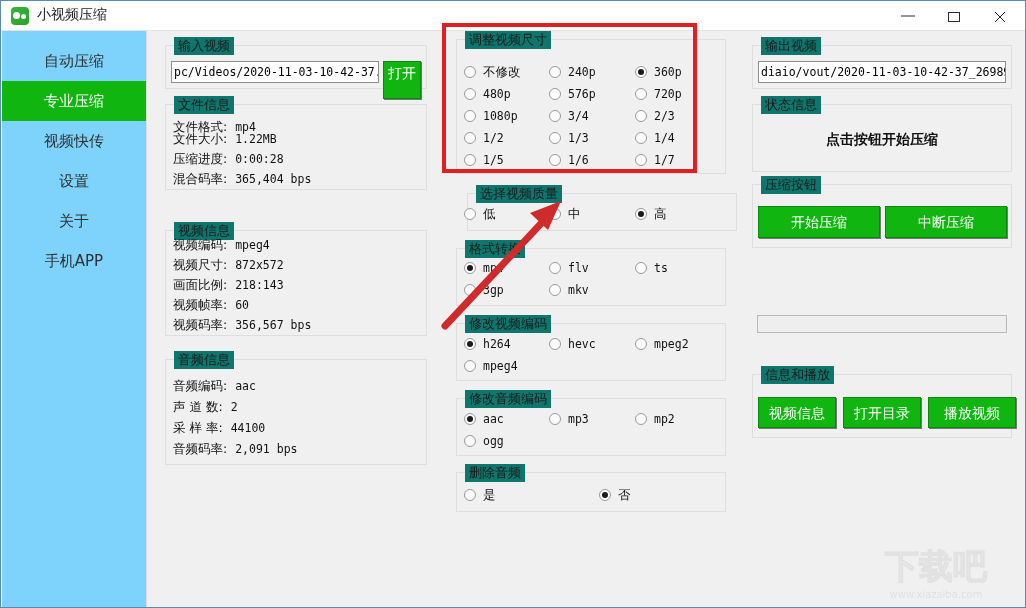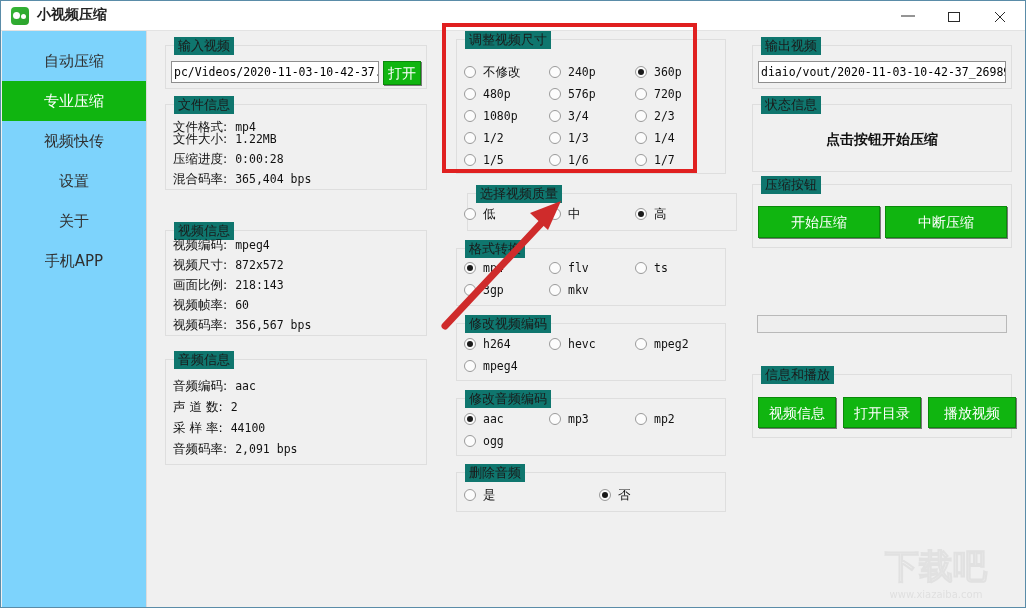--- a/index.html
+++ b/index.html
@@ -7,21 +7,21 @@
     width:1026px;height:608px;overflow:hidden;
     font-family:"DejaVu Sans","Liberation Sans",sans-serif;
     background:#f0f0f0;
     -webkit-font-smoothing:none;
   }
   .app{position:relative;width:1026px;height:608px;background:#f0f0f0;
        border:1px solid #5a8ca8;box-sizing:border-box;overflow:hidden;}
 
   
   .titlebar{position:absolute;left:0;top:0;width:1024px;height:30px;background:#ffffff;
-            border-bottom:1px solid #e3e3e3;box-sizing:border-box;font-weight:bold;}
+            border-bottom:1px solid #e3e3e3;box-sizing:border-box;}
   .title-ico{position:absolute;left:10px;top:6px;width:18px;height:18px;border-radius:4px;
              background:linear-gradient(135deg,#35b536 0%,#2ba32c 100%);}
   .title-ico .d1,.title-ico .d2{position:absolute;border-radius:50%;background:#ffffff;}
   .title-ico .d1{width:7px;height:7px;left:2px;top:5px;}
   .title-ico .d2{width:5px;height:5px;left:10px;top:7px;}
   .title-txt{position:absolute;left:36px;top:5px;font-size:14px;color:#222;
              font-family:"DejaVu Sans","Liberation Sans",sans-serif;}
   .wbtn{position:absolute;top:0;width:46px;height:29px;cursor:default;}
   .wbtn svg{position:absolute;left:15px;top:10px;}
   .wbtn.min{right:94px;}
@@ -120,21 +120,21 @@
     <div class="side-item"><span>视频快传</span></div>
     <div class="side-item"><span>设置</span></div>
     <div class="side-item"><span>关于</span></div>
     <div class="side-item"><span>手机APP</span></div>
   </div>
 
   <div class="gb" style="left:164px;top:44px;width:262px;height:44px;">
     <div class="gb-legend">输入视频</div>
   </div>
   <div class="tinput" style="left:170px;top:60px;width:208px;">pc/Videos/2020-11-03-10-42-37.mp4</div>
-  <div class="gbtn" style="left:382px;top:60px;width:38px;height:24px;line-height:23px;">打开</div>
+  <div class="gbtn" style="left:382px;top:60px;width:38px;height:38px;line-height:23px;">打开</div>
 
   <div class="gb" style="left:164px;top:103px;width:262px;height:86px;">
     <div class="gb-legend">文件信息</div>
   </div>
   <div class="kv" style="left:172px;top:110px;margin-top:8px;"><span class="k">文件格式:</span>&nbsp;&nbsp;<span class="v">mp4</span></div>
   <div class="kv" style="left:172px;top:130px;"><span class="k">文件大小:</span>&nbsp;&nbsp;<span class="v">1.22MB</span></div>
   <div class="kv" style="left:172px;top:150px;"><span class="k">压缩进度:</span>&nbsp;&nbsp;<span class="v">0:00:28</span></div>
   <div class="kv" style="left:172px;top:170px;"><span class="k">混合码率:</span>&nbsp;&nbsp;<span class="v">365,404 bps</span></div>
 
   <div class="gb" style="left:164px;top:229px;width:262px;height:106px;">

